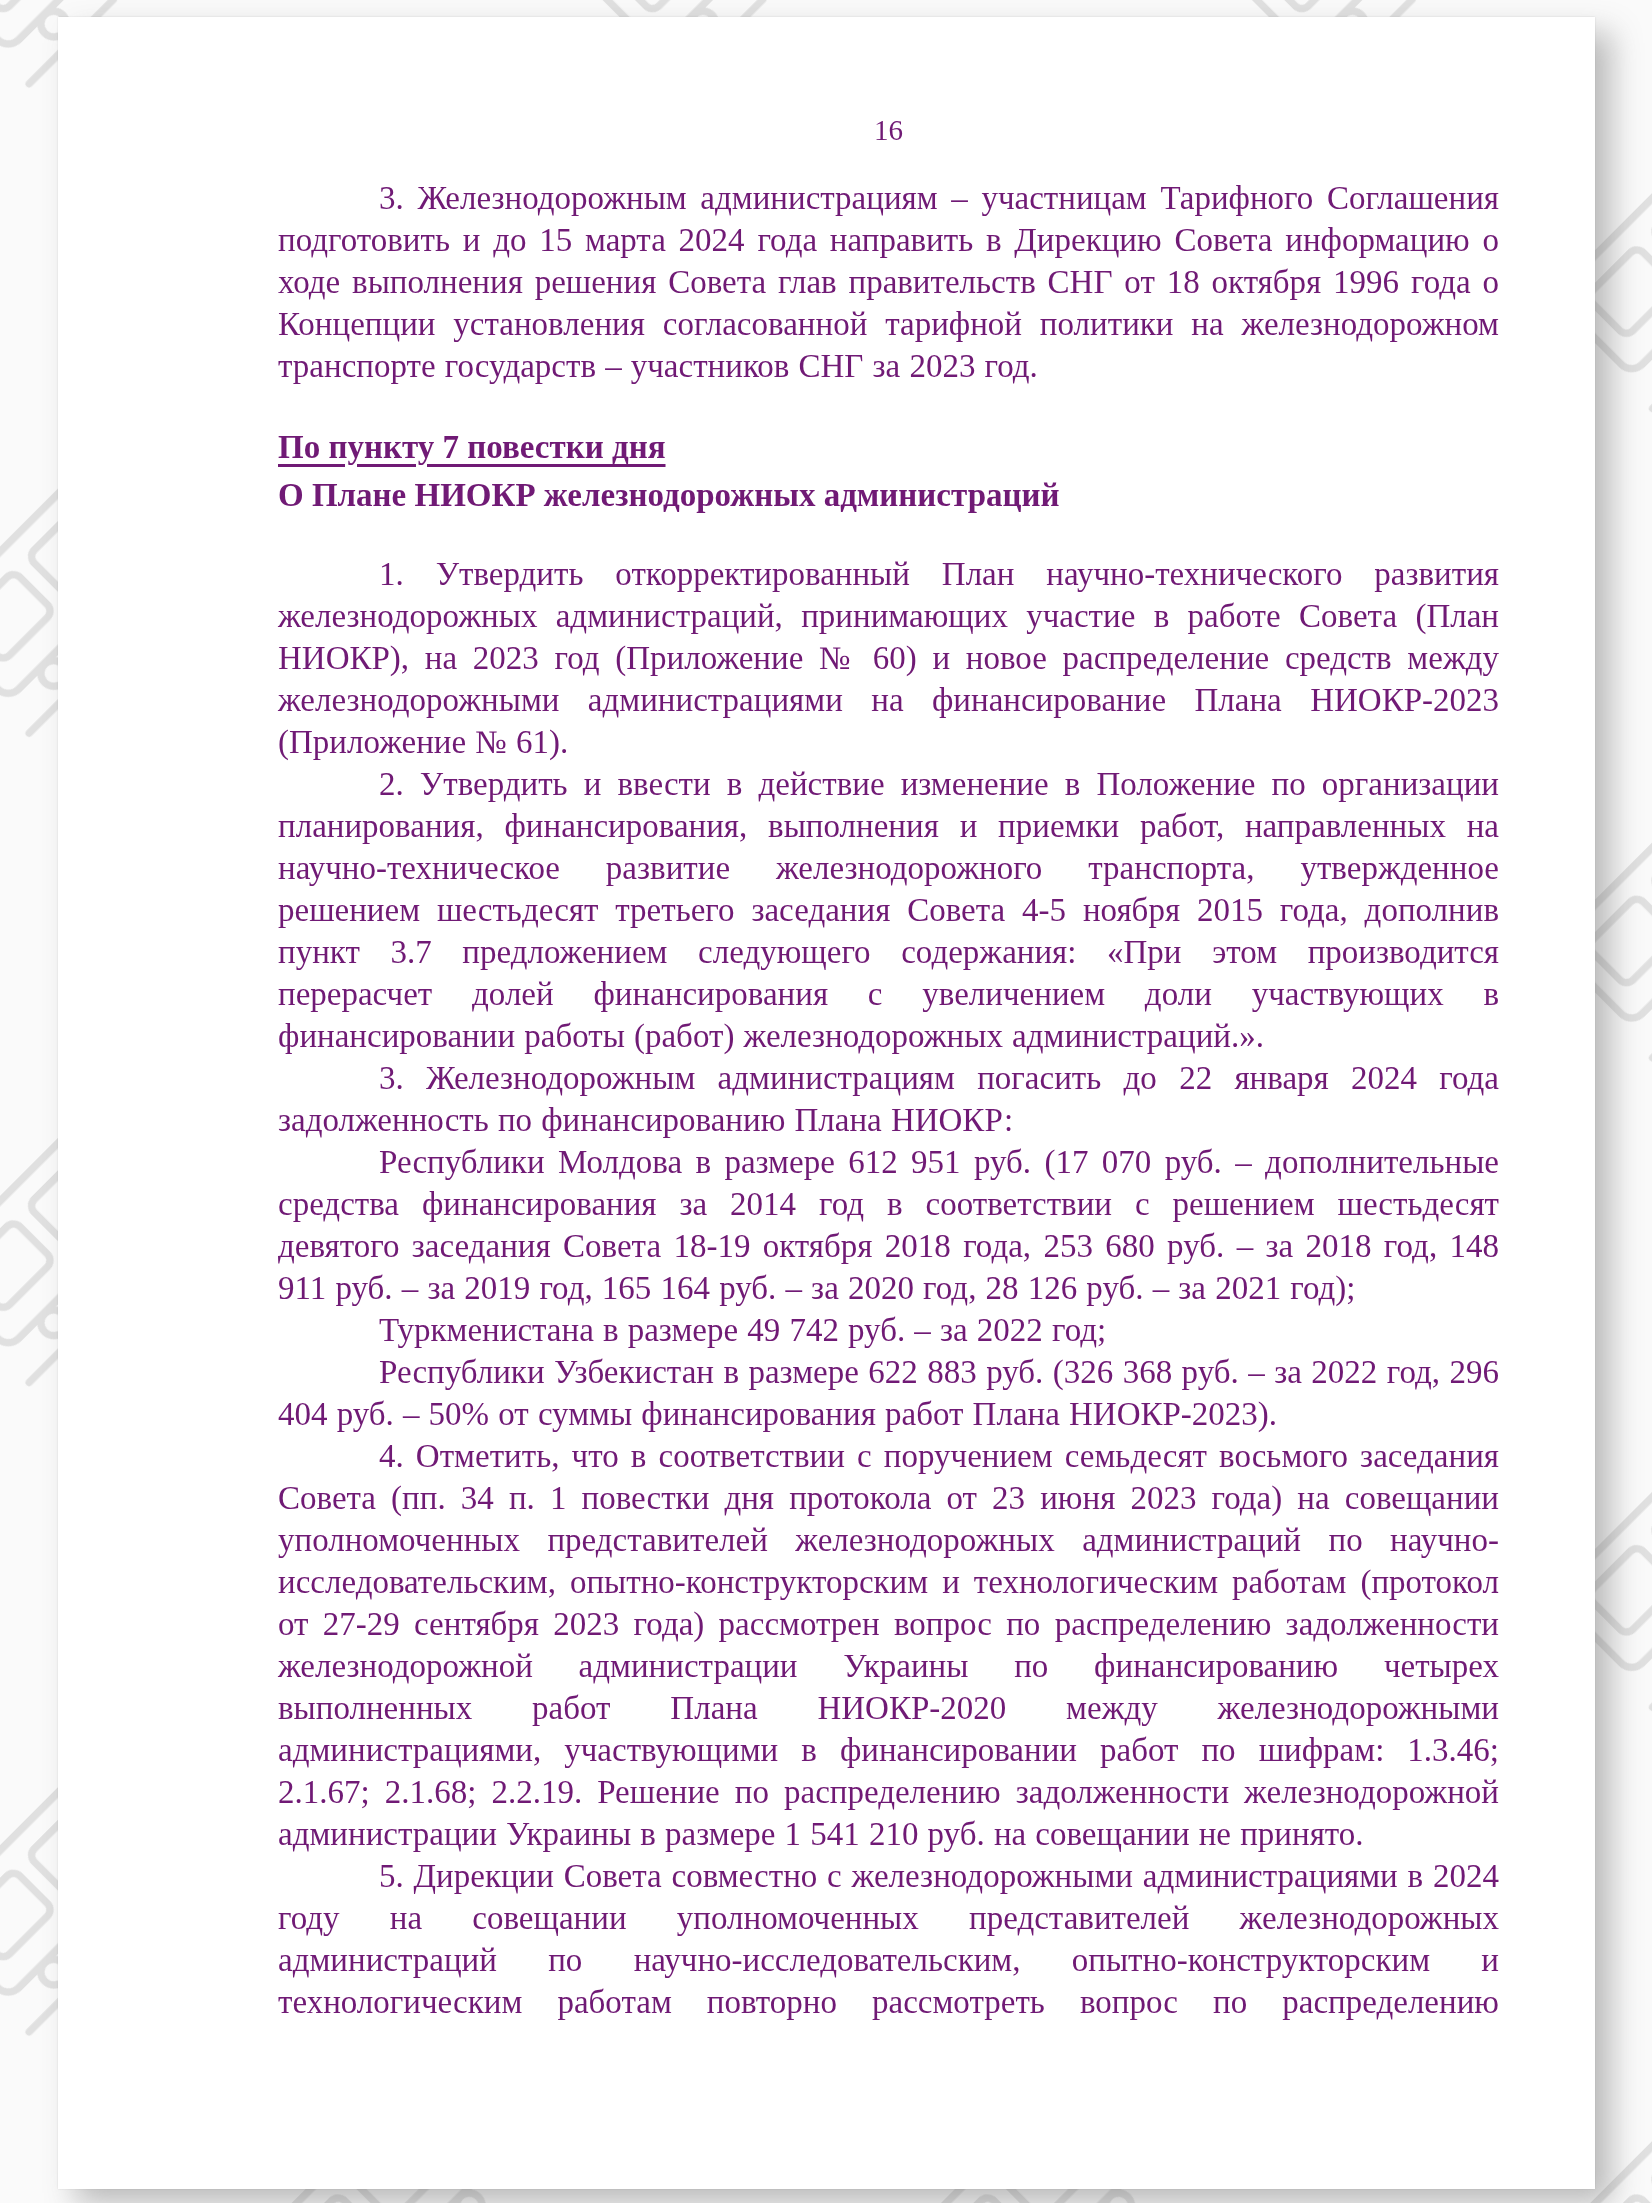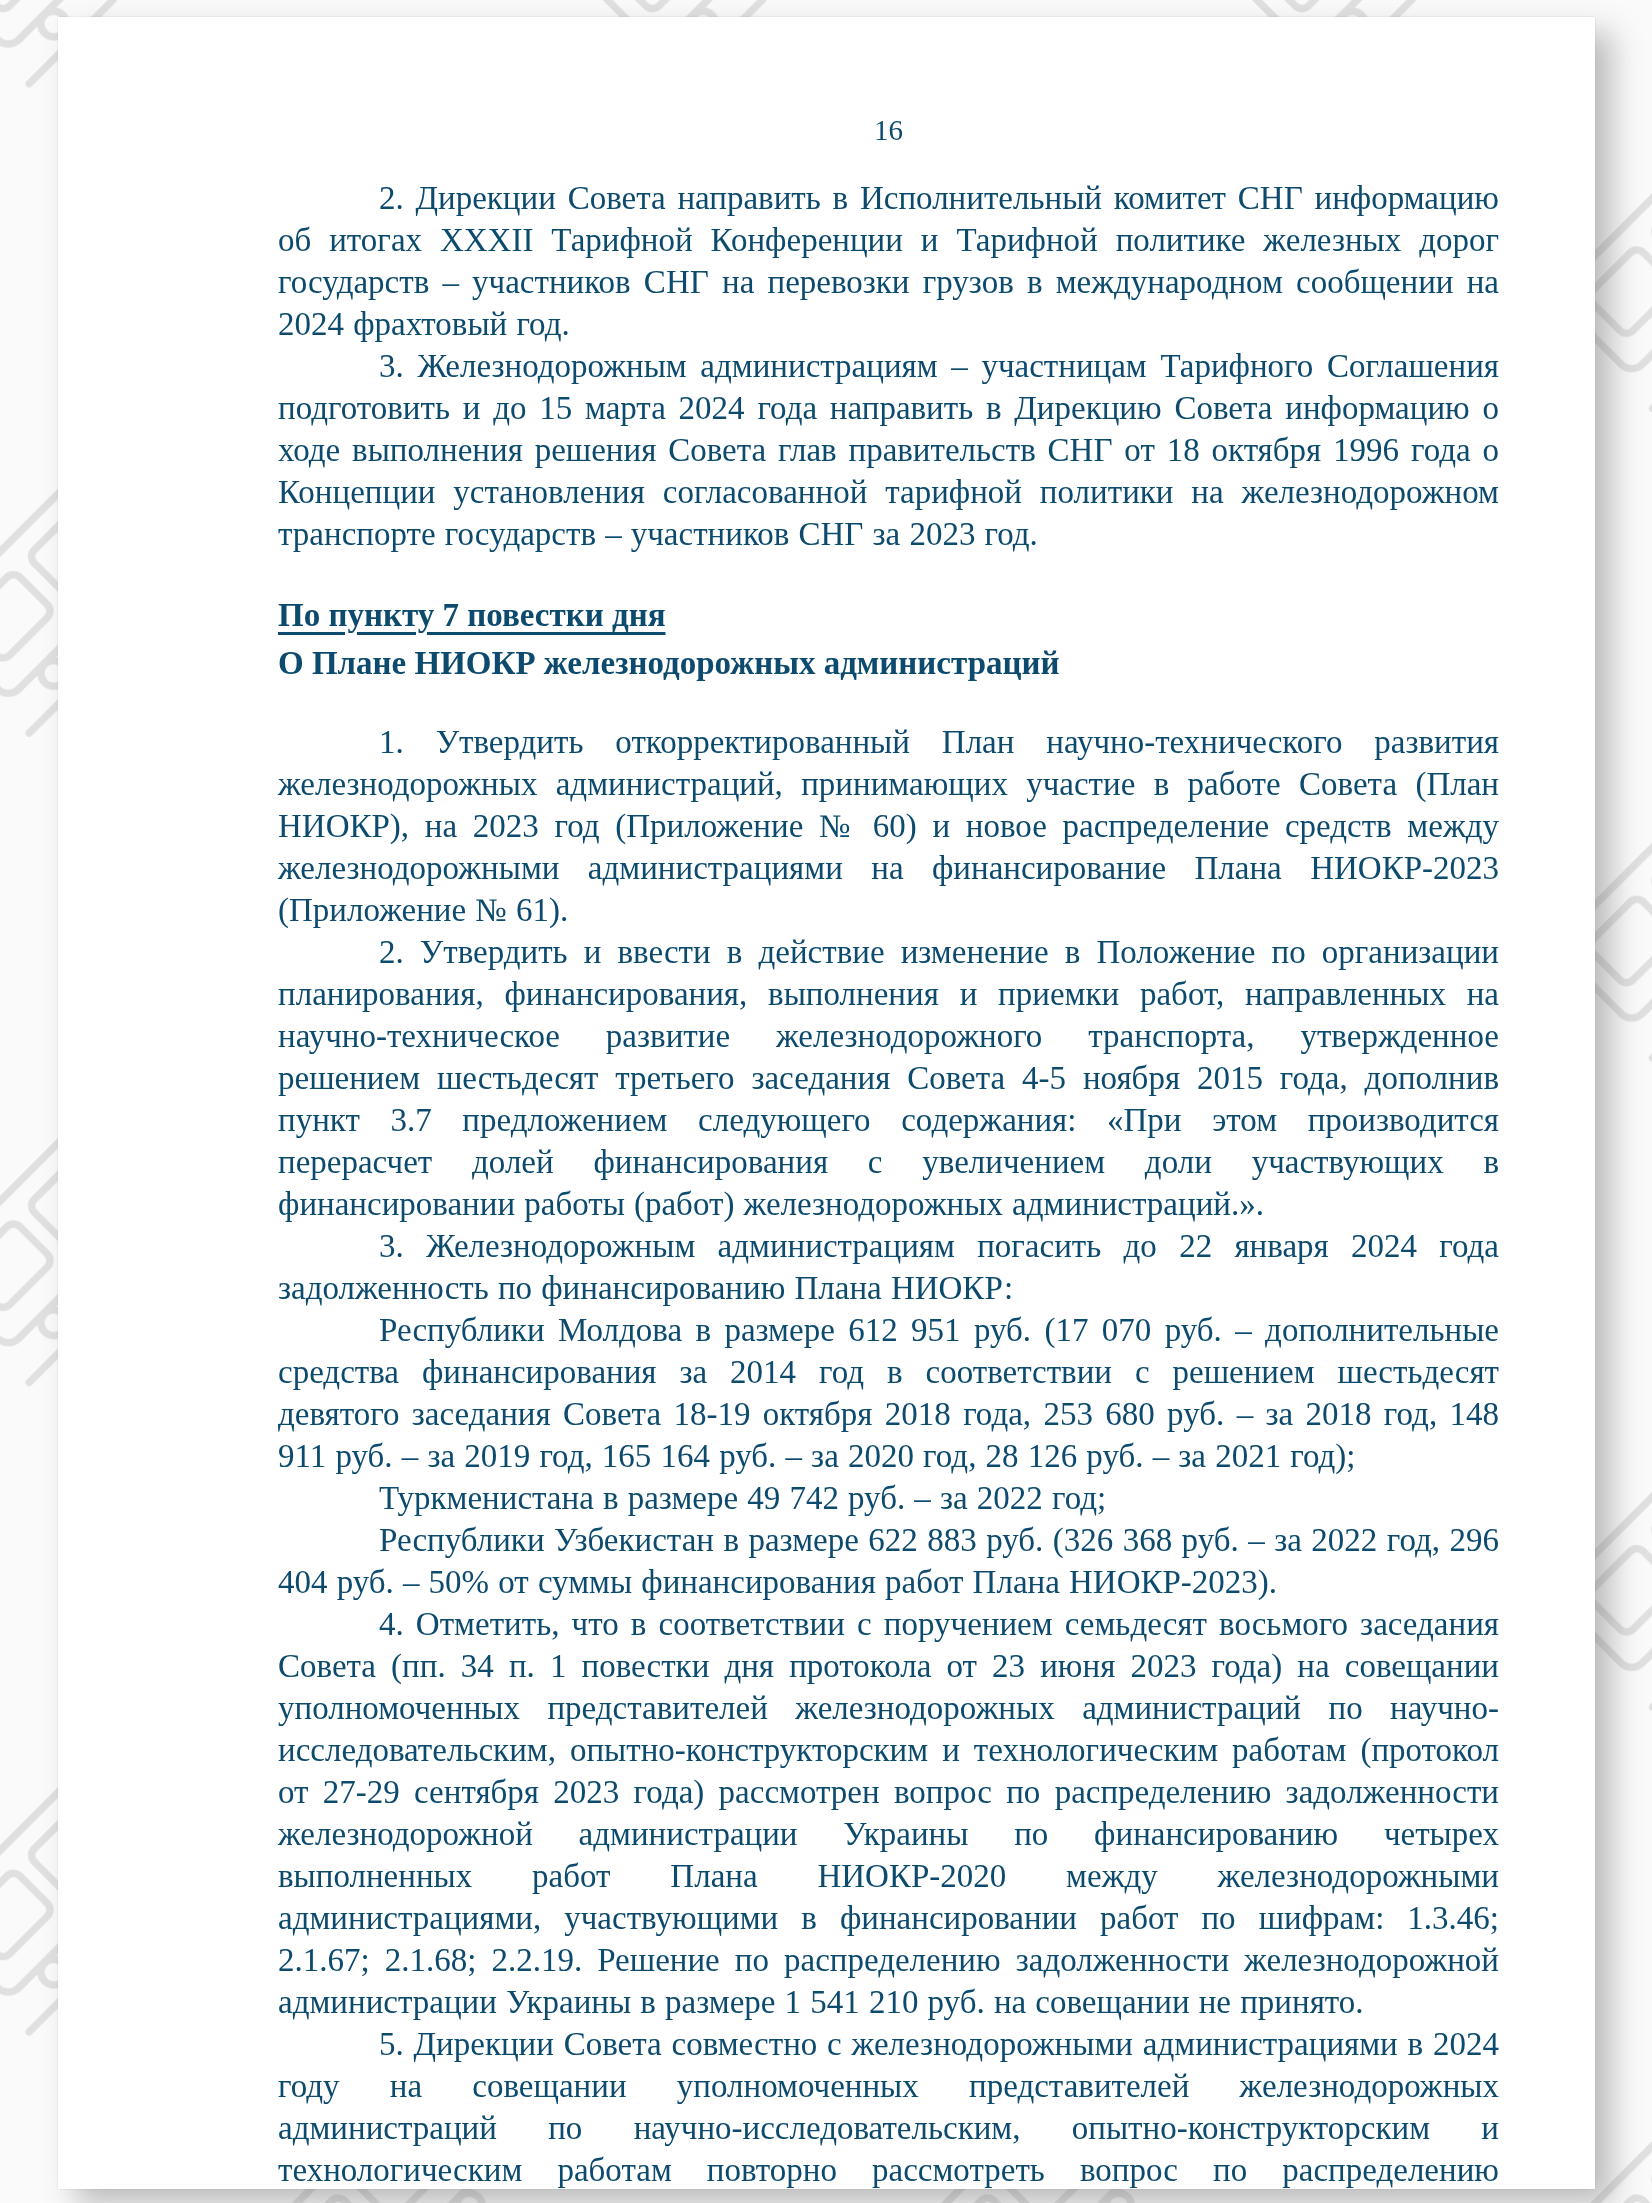--- a/index.html
+++ b/index.html
@@ -16,21 +16,21 @@
   .page {
     position: absolute; left: 58px; top: 16.5px;
     width: 1537px; height: 2172px;
     background: #ffffff;
     box-shadow: 16.5px 14.7px 29px rgba(90,90,90,0.40), 0 0 1.8px rgba(0,0,0,0.12);
     overflow: hidden;
   }
   .content {
     position: absolute; left: 0; top: 0; right: 12px;
     padding: 92px 84px 0 220px;
-    color: #0c4a6e;
+    color: #701a75;
     font-size: 33px; line-height: 42px;
   }
   .page-number {
     text-align: center;
     font-size: 29px;
     margin: 0 0 26px 0;
   }
   p.body-para {
     margin: 0;
     text-align: justify;
@@ -74,21 +74,20 @@
   </defs>
   <rect width="1800" height="2400" fill="#fafafa"></rect>
   <rect width="1800" height="2400" fill="url(#trainpat)"></rect>
 </svg>
 
 <div class="page">
   <div class="content">
 
     <div class="page-number">16</div>
 
-    <p class="body-para">2. Дирекции Совета направить в Исполнительный комитет СНГ информацию об итогах XXXII Тарифной Конференции и Тарифной политике железных дорог государств – участников СНГ на перевозки грузов в международном сообщении на 2024 фрахтовый год.</p>
     <p class="body-para">3. Железнодорожным администрациям – участницам Тарифного Соглашения подготовить и до 15 марта 2024 года направить в Дирекцию Совета информацию о ходе выполнения решения Совета глав правительств СНГ от 18 октября 1996 года о Концепции установления согласованной тарифной политики на железнодорожном транспорте государств – участников СНГ за 2023 год.</p>
 
     <div class="heading-block">
       <div class="heading-line1">По пункту 7 повестки дня</div>
       <div class="heading-line2">О Плане НИОКР железнодорожных администраций</div>
     </div>
 
     <p class="body-para">1. Утвердить откорректированный План научно-технического развития железнодорожных администраций, принимающих участие в работе Совета (План НИОКР), на 2023 год (Приложение № 60) и новое распределение средств между железнодорожными администрациями на финансирование Плана НИОКР-2023 (Приложение № 61).</p>
     <p class="body-para">2. Утвердить и ввести в действие изменение в Положение по организации планирования, финансирования, выполнения и приемки работ, направленных на научно-техническое развитие железнодорожного транспорта, утвержденное решением шестьдесят третьего заседания Совета 4-5 ноября 2015 года, дополнив пункт 3.7 предложением следующего содержания: «При этом производится перерасчет долей финансирования с увеличением доли участвующих в финансировании работы (работ) железнодорожных администраций.».</p>
     <p class="body-para">3. Железнодорожным администрациям погасить до 22 января 2024 года задолженность по финансированию Плана НИОКР:</p>

